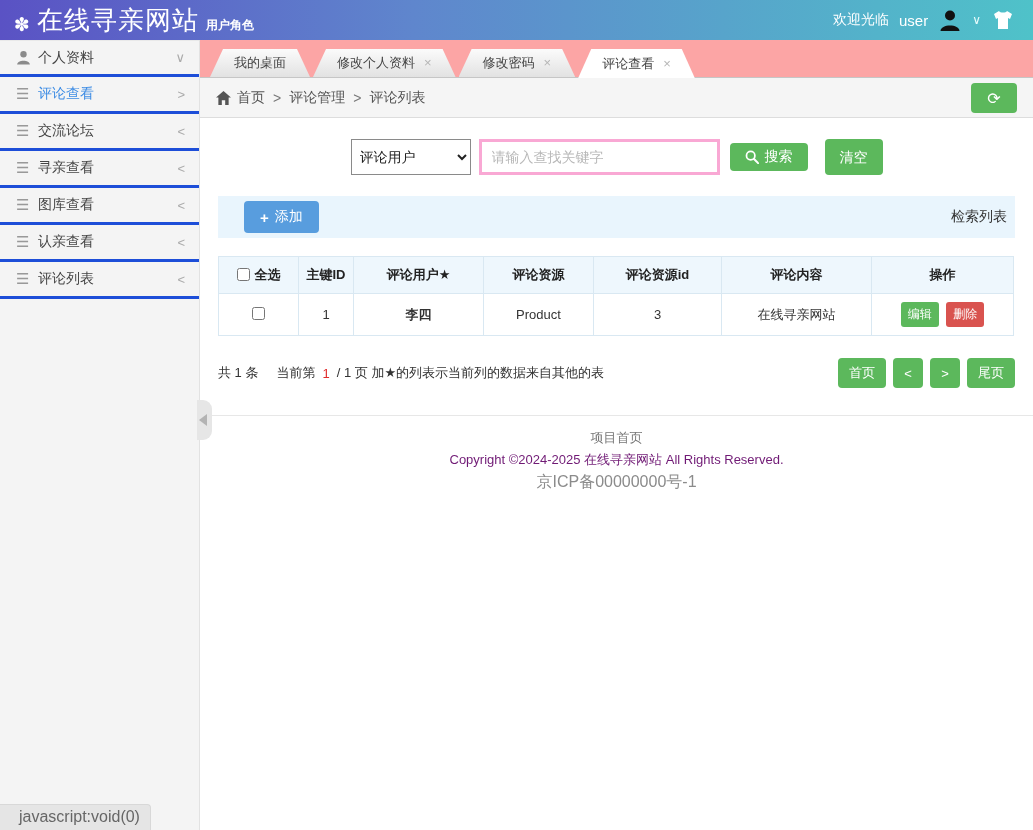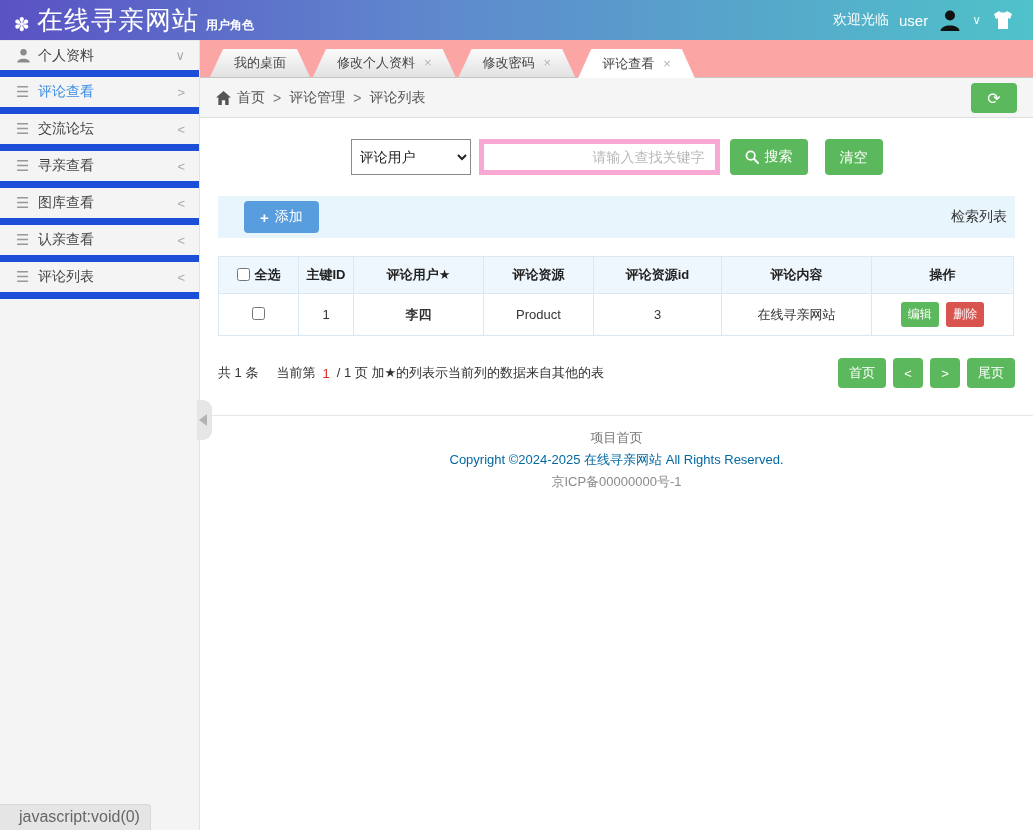--- a/index.html
+++ b/index.html
@@ -24,21 +24,21 @@
   .avatar-icon svg { display:block; }
   .chevron-down { font-size:12px; color:#eafcfc; }
   .tshirt-icon svg { display:block; }
   
   .sidebar {
     position:absolute; left:0; top:40px; width:200px; height:790px;
     background:#f4f4f4; border-right:1px solid #e2e2e2;
   }
   .side-item {
     height:37px; display:flex; align-items:center; padding:0 14px 0 16px;
-    border-bottom:7px solid #1d4ed8; cursor:pointer; font-size:14px; color:#444;
+    border-bottom:3px solid #1d4ed8; cursor:pointer; font-size:14px; color:#444;
   }
   .side-item:first-child { border-top:1px solid #e9e9e9; }
   .side-icon { color:#999; width:22px; font-size:15px; }
   .side-icon svg { display:block; }
   .side-label { flex:1; }
   .side-item.active .side-label { color:#3d8ce4; }
   .side-arrow { color:#aaa; font-size:13px; }
   
   .content { position:absolute; left:200px; top:40px; width:833px; height:790px; background:#fff; }
   
@@ -73,32 +73,31 @@
   
   .search-row {
     margin-top:21px; display:flex; justify-content:center; align-items:center; height:36px;
   }
   .search-select {
     width:120px; height:36px; border:1px solid #8a8a8a; background:#fff;
     font-size:14px; padding:0 4px; color:#222;
     font-family:"Liberation Sans","DejaVu Sans",sans-serif;
   }
   .search-input {
-    width:241px; height:36px; border:5px solid #f9a8d4; margin-left:8px;
+    width:241px; height:36px; border:3px solid #f9a8d4; margin-left:8px;
     font-size:14px; padding:0 10px; color:#333;
     font-family:"Liberation Sans","DejaVu Sans",sans-serif;
-    text-align:right;
   }
   .search-input::placeholder { color:#b8b8b8; }
   .btn-green {
     background:#5cb85c; color:#fff; border:none; border-radius:4px;
     font-size:14px; cursor:pointer;
     font-family:"Liberation Sans","DejaVu Sans",sans-serif;
   }
-  .search-btn { height:36px; padding:0 15px; margin-left:10px; display:inline-flex; align-items:center; gap:6px; }
+  .search-btn { height:28px; padding:0 15px; margin-left:10px; display:inline-flex; align-items:center; gap:6px; }
   .clear-btn { height:36px; padding:10px 15px; margin-left:17px; }
   
   .toolbar {
     margin:21px 18px 0 18px; height:42px; background:#e9f5fd;
     display:flex; align-items:center; justify-content:space-between;
     padding:0 8px 0 26px;
   }
   .add-btn {
     background:#589dde; color:#fff; border:none; border-radius:4px;
     height:32px; padding:0 16px; font-size:14px; cursor:pointer;
@@ -135,22 +134,22 @@
   }
   .page-info { font-size:13px; color:#333; display:flex; align-items:center; gap:4px; }
   .page-total { margin-right:14px; }
   .page-num-red { color:#e02a2a; margin:0 3px; }
   .page-btns { display:flex; gap:7px; }
   .page-btn { height:30px; min-width:30px; padding:0 11px; font-size:13px; }
   
   .footer-divider { margin-top:27px; border-top:1px solid #e7e7e7; }
   .footer { text-align:center; margin-top:11px; }
   .footer-line1 { font-size:13px; color:#777; line-height:22px; cursor:pointer; }
-  .footer-line2 { font-size:13px; color:#0369a1; line-height:22px; }
-  .footer-line3 { font-size:13px; color:#8b8b8b; line-height:22px; }
+  .footer-line2 { font-size:13px; color:#701a75; line-height:22px; }
+  .footer-line3 { font-size:16px; color:#8b8b8b; line-height:22px; }
   
   .collapse-handle {
     position:absolute; left:197px; top:400px; width:15px; height:40px;
     background:#e6e6e6; border-radius:0 9px 9px 0; z-index:5;
     display:flex; align-items:center; justify-content:center; cursor:pointer;
   }
   .collapse-tri {
     width:0; height:0; border-top:6px solid transparent; border-bottom:6px solid transparent;
     border-right:8px solid #b3b3b3; margin-right:3px;
   }

